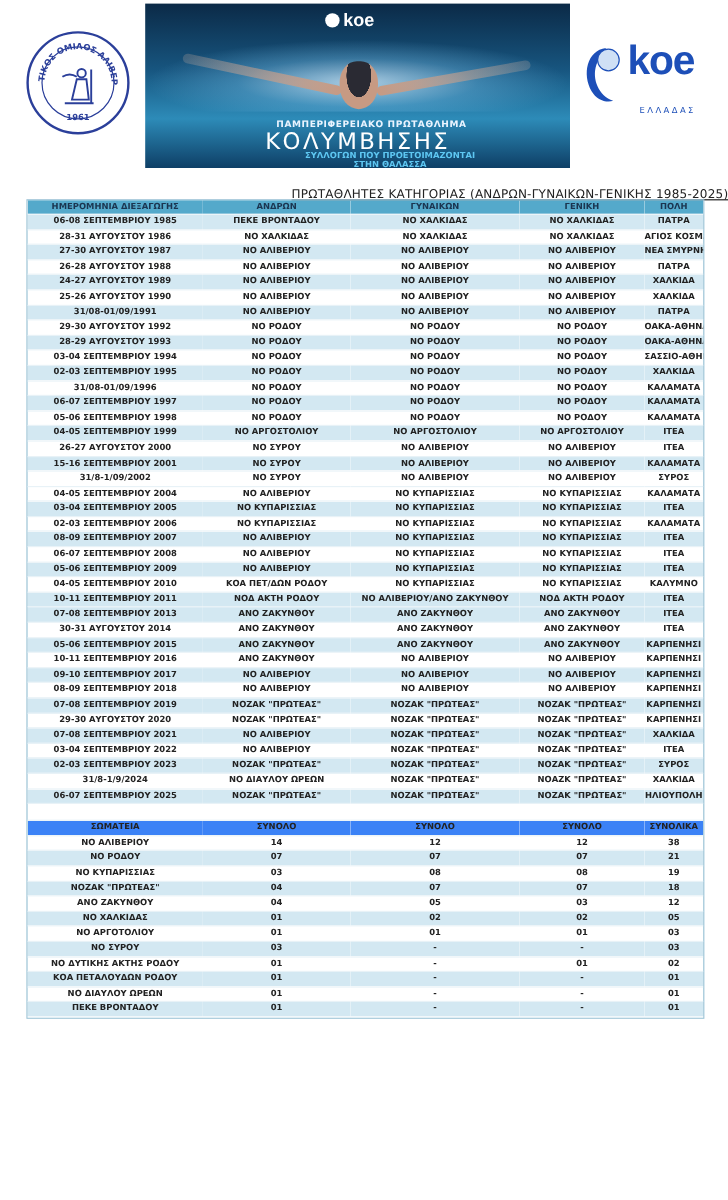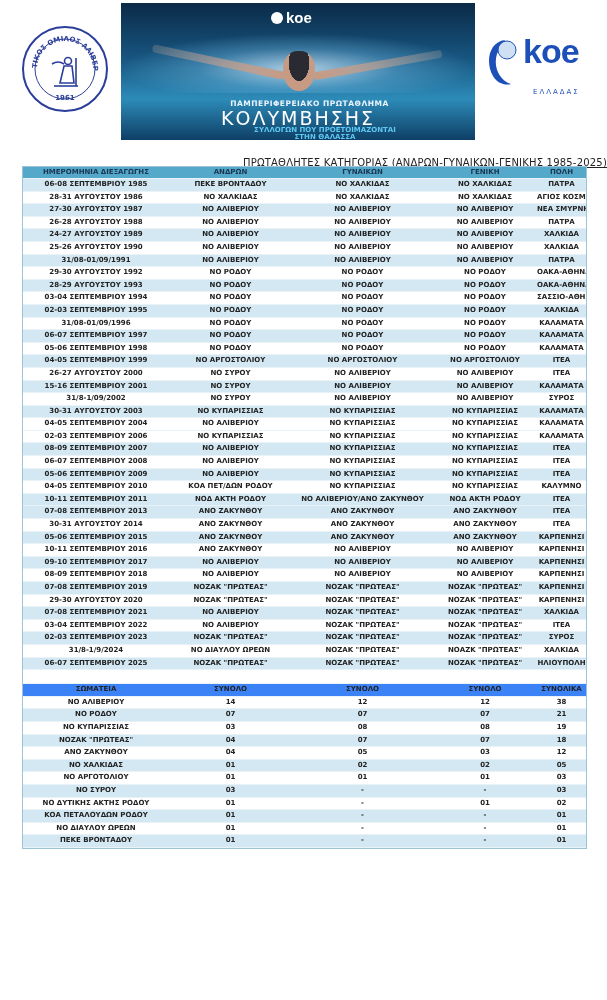--- a/index.html
+++ b/index.html
@@ -274,33 +274,33 @@
           <td>ΝΟ ΑΛΙΒΕΡΙΟΥ</td>
           <td>ΚΑΛΑΜΑΤΑ</td>
         </tr>
         <tr class="plain">
           <td>31/8-1/09/2002</td>
           <td>ΝΟ ΣΥΡΟΥ</td>
           <td>ΝΟ ΑΛΙΒΕΡΙΟΥ</td>
           <td>ΝΟ ΑΛΙΒΕΡΙΟΥ</td>
           <td>ΣΥΡΟΣ</td>
         </tr>
-        <tr class="alt">
-          <td>30-31 ΑΥΓΟΥΣΤΟΥ 2003</td>
-          <td>ΝΟ ΚΥΠΑΡΙΣΣΙΑΣ</td>
+        <tr class="plain">
+          <td>04-05 ΣΕΠΤΕΜΒΡΙΟΥ 2004</td>
+          <td>ΝΟ ΑΛΙΒΕΡΙΟΥ</td>
           <td>ΝΟ ΚΥΠΑΡΙΣΣΙΑΣ</td>
           <td>ΝΟ ΚΥΠΑΡΙΣΣΙΑΣ</td>
           <td>ΚΑΛΑΜΑΤΑ</td>
         </tr>
-        <tr class="plain">
-          <td>04-05 ΣΕΠΤΕΜΒΡΙΟΥ 2004</td>
-          <td>ΝΟ ΑΛΙΒΕΡΙΟΥ</td>
-          <td>ΝΟ ΚΥΠΑΡΙΣΣΙΑΣ</td>
-          <td>ΝΟ ΚΥΠΑΡΙΣΣΙΑΣ</td>
-          <td>ΚΑΛΑΜΑΤΑ</td>
+        <tr class="alt">
+          <td>03-04 ΣΕΠΤΕΜΒΡΙΟΥ 2005</td>
+          <td>ΝΟ ΚΥΠΑΡΙΣΣΙΑΣ</td>
+          <td>ΝΟ ΚΥΠΑΡΙΣΣΙΑΣ</td>
+          <td>ΝΟ ΚΥΠΑΡΙΣΣΙΑΣ</td>
+          <td>ΙΤΕΑ</td>
         </tr>
         <tr class="plain">
           <td>02-03 ΣΕΠΤΕΜΒΡΙΟΥ 2006</td>
           <td>ΝΟ ΚΥΠΑΡΙΣΣΙΑΣ</td>
           <td>ΝΟ ΚΥΠΑΡΙΣΣΙΑΣ</td>
           <td>ΝΟ ΚΥΠΑΡΙΣΣΙΑΣ</td>
           <td>ΚΑΛΑΜΑΤΑ</td>
         </tr>
         <tr class="alt">
           <td>08-09 ΣΕΠΤΕΜΒΡΙΟΥ 2007</td>

